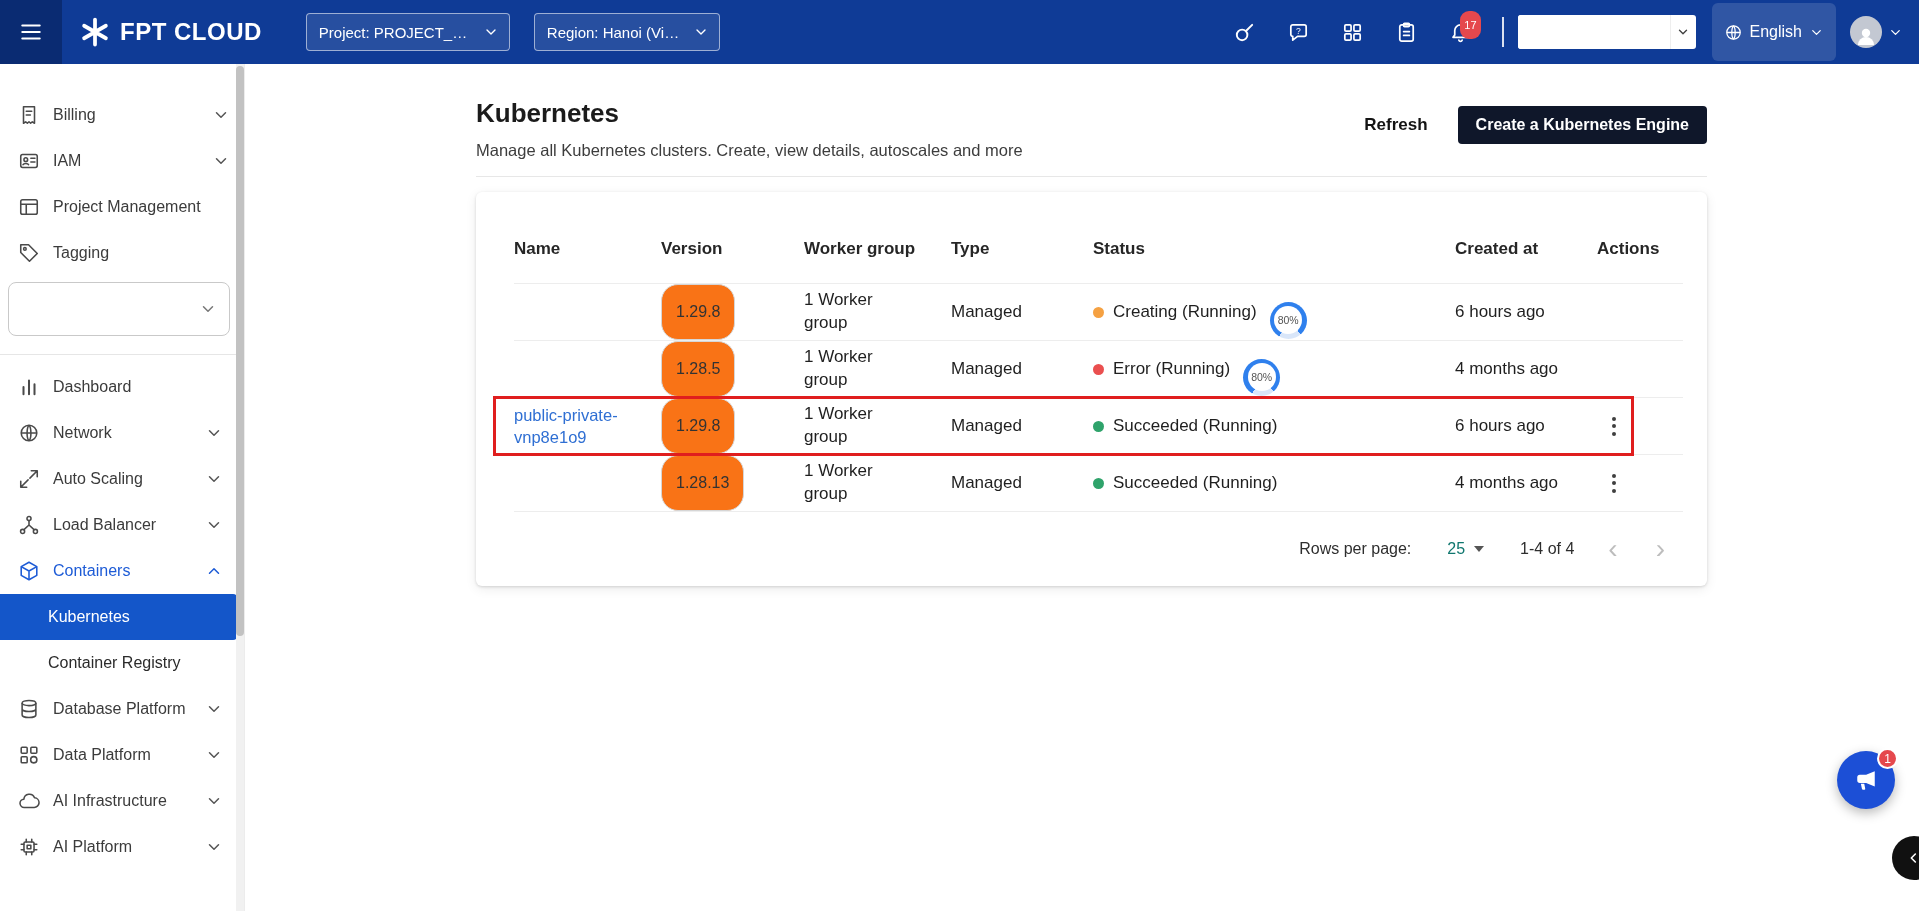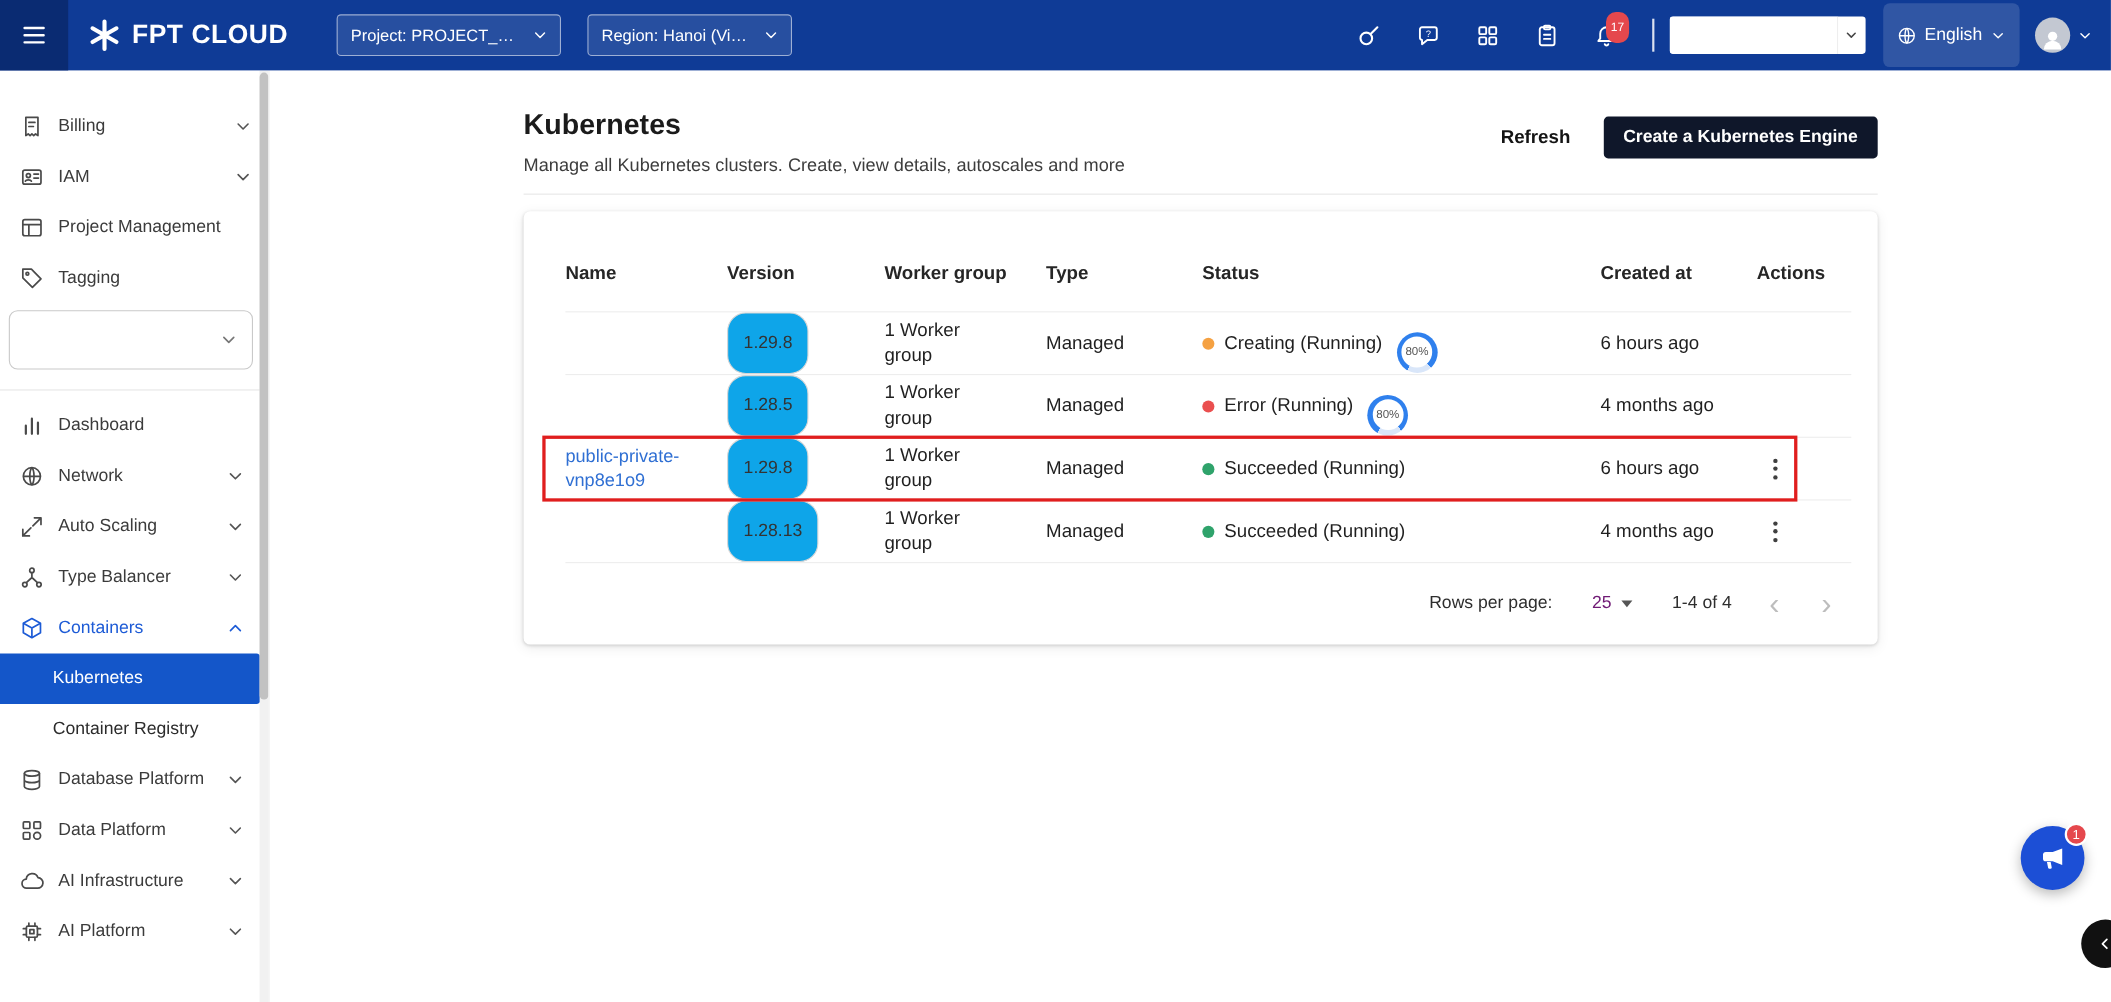--- a/index.html
+++ b/index.html
@@ -84,39 +84,39 @@
   .card { margin-top:15px; background:#fff; border-radius:6px; height:394px; position:relative;
     padding:0 24px 0 38px;
     box-shadow:0 1px 3px rgba(0,0,0,.14), 0 3px 12px rgba(0,0,0,.08); }
   .trow { display:grid; grid-template-columns:147px 143px 147px 142px 362px 142px 1fr;
     align-items:center; border-bottom:1px solid #ededed; height:57px; font-size:17px; color:#1f1f1f; }
   .thead { height:92px; padding-top:22px; font-weight:700; color:#262626; }
   .cell { padding-right:8px; }
   .name-link { color:#2f6fd3; width:122px; line-height:1.35; cursor:pointer; font-size:16.5px; }
   .wg { display:inline-block; width:84px; line-height:1.35; }
   .chip { display:inline-block; border:1px solid #d6d6d6; border-radius:17px; padding:18px 14px;
-    font-size:16px; color:#333; background:#0ea5e9; }
+    font-size:16px; color:#333; background:#f97316; }
   .status-cell { display:flex; align-items:center; gap:9px; }
   .dot { width:11px; height:11px; border-radius:50%; flex:none; }
   .ring { position:relative; width:37px; height:37px; border-radius:50%; flex:none; margin-left:4px;
     transform:translateY(8px);
     background:conic-gradient(from 210deg, #2f80ed 0 288deg, #d9e6f9 288deg 360deg); }
   .ring::after { content:""; position:absolute; inset:4.5px; background:#fff; border-radius:50%; }
   .ring-val { position:absolute; inset:0; display:flex; align-items:center; justify-content:center;
     font-size:10.5px; color:#555; z-index:1; }
   .kebab { display:flex; flex-direction:column; gap:3.5px; align-items:center; width:30px;
     padding:6px 0; cursor:pointer; margin-left:2px; }
   .kebab i { width:4px; height:4px; border-radius:50%; background:#3f3f3f; }
   .row-highlight { position:relative; }
   .row-annotation { position:absolute; left:-21px; right:49px; top:-2px; bottom:-2px;
     border:3px solid #e01e1e; pointer-events:none; z-index:5; }
   .pagination { display:flex; align-items:center; justify-content:flex-end; gap:30px; height:74px;
     padding-right:14px; font-size:16px; color:#2e2e2e; }
   .rpp { display:flex; align-items:center; gap:9px; background:none; border:none; font:inherit;
-    color:#701a75; cursor:pointer; }
+    color:#0f766e; cursor:pointer; }
   .tri { width:0; height:0; border-left:5px solid transparent; border-right:5px solid transparent;
     border-top:6px solid #555; }
   .page-nav { background:none; border:none; color:#bdbdbd; font-size:28px; line-height:1;
     cursor:pointer; font-family:inherit; padding:0 4px; }
 
   
   .fab { position:absolute; left:1837px; top:751px; width:58px; height:58px; border-radius:50%;
     background:#1c4fd6; display:flex; align-items:center; justify-content:center; cursor:pointer;
     box-shadow:0 4px 12px rgba(0,0,0,.28); z-index:40; }
   .fab-badge { position:absolute; top:-3px; right:-3px; min-width:21px; height:21px;
@@ -372,21 +372,21 @@
       <span class="si-icon">
         <svg viewBox="0 0 24 24">
             <g fill="none" stroke="currentColor" stroke-width="1.7">
               <circle cx="12" cy="5" r="2.2"></circle>
               <circle cx="5" cy="19" r="2.2"></circle>
               <circle cx="19" cy="19" r="2.2"></circle>
               <path d="M12 7.2V12M12 12l-5.5 5M12 12l5.5 5" stroke-linecap="round"></path>
             </g>
           </svg>
       </span>
-      <span class="si-label">Type Balancer</span>
+      <span class="si-label">Load Balancer</span>
       <span class="si-chev">
         <svg viewBox="0 0 24 24">
             <path d="M6 9l6 6 6-6" fill="none" stroke="currentColor" stroke-width="2" stroke-linecap="round" stroke-linejoin="round"></path>
           </svg>
       </span>
     </div>
     <div class="side-item active-section">
       <span class="si-icon">
         <svg viewBox="0 0 24 24">
             <g fill="none" stroke="currentColor" stroke-width="1.7" stroke-linejoin="round">

